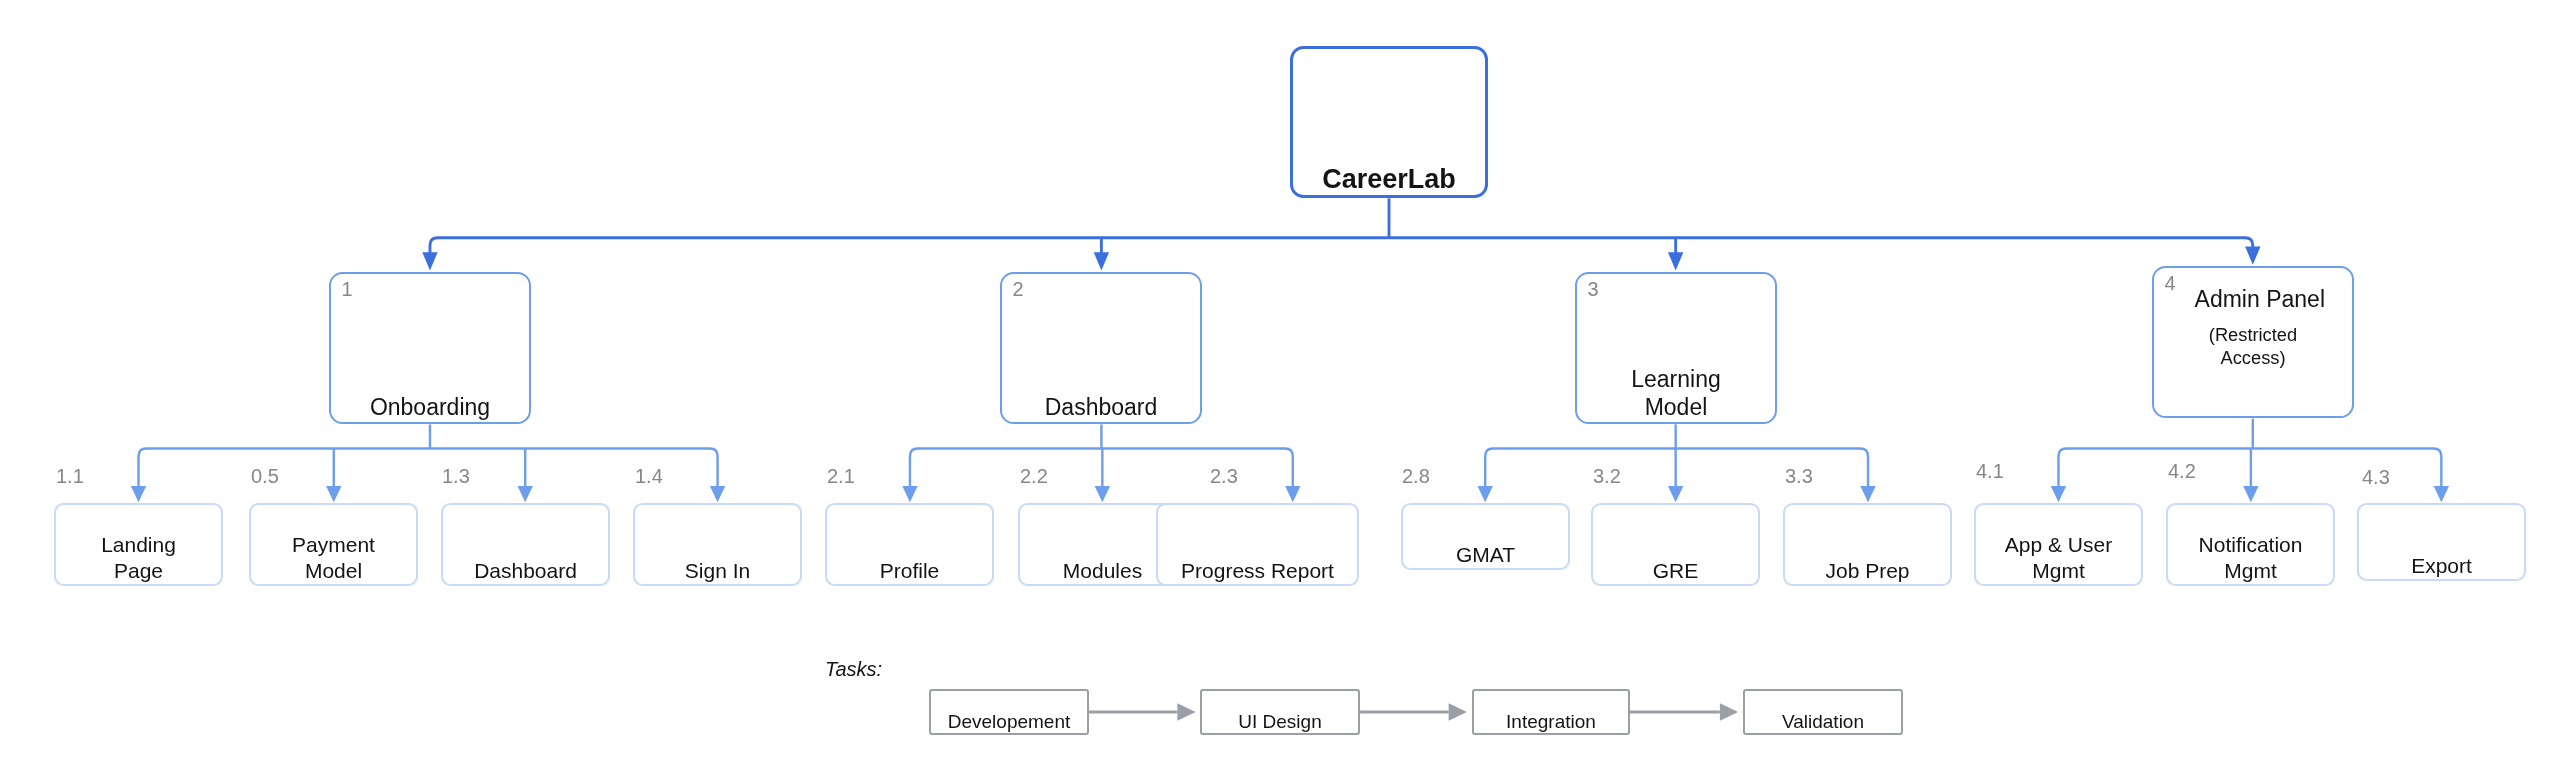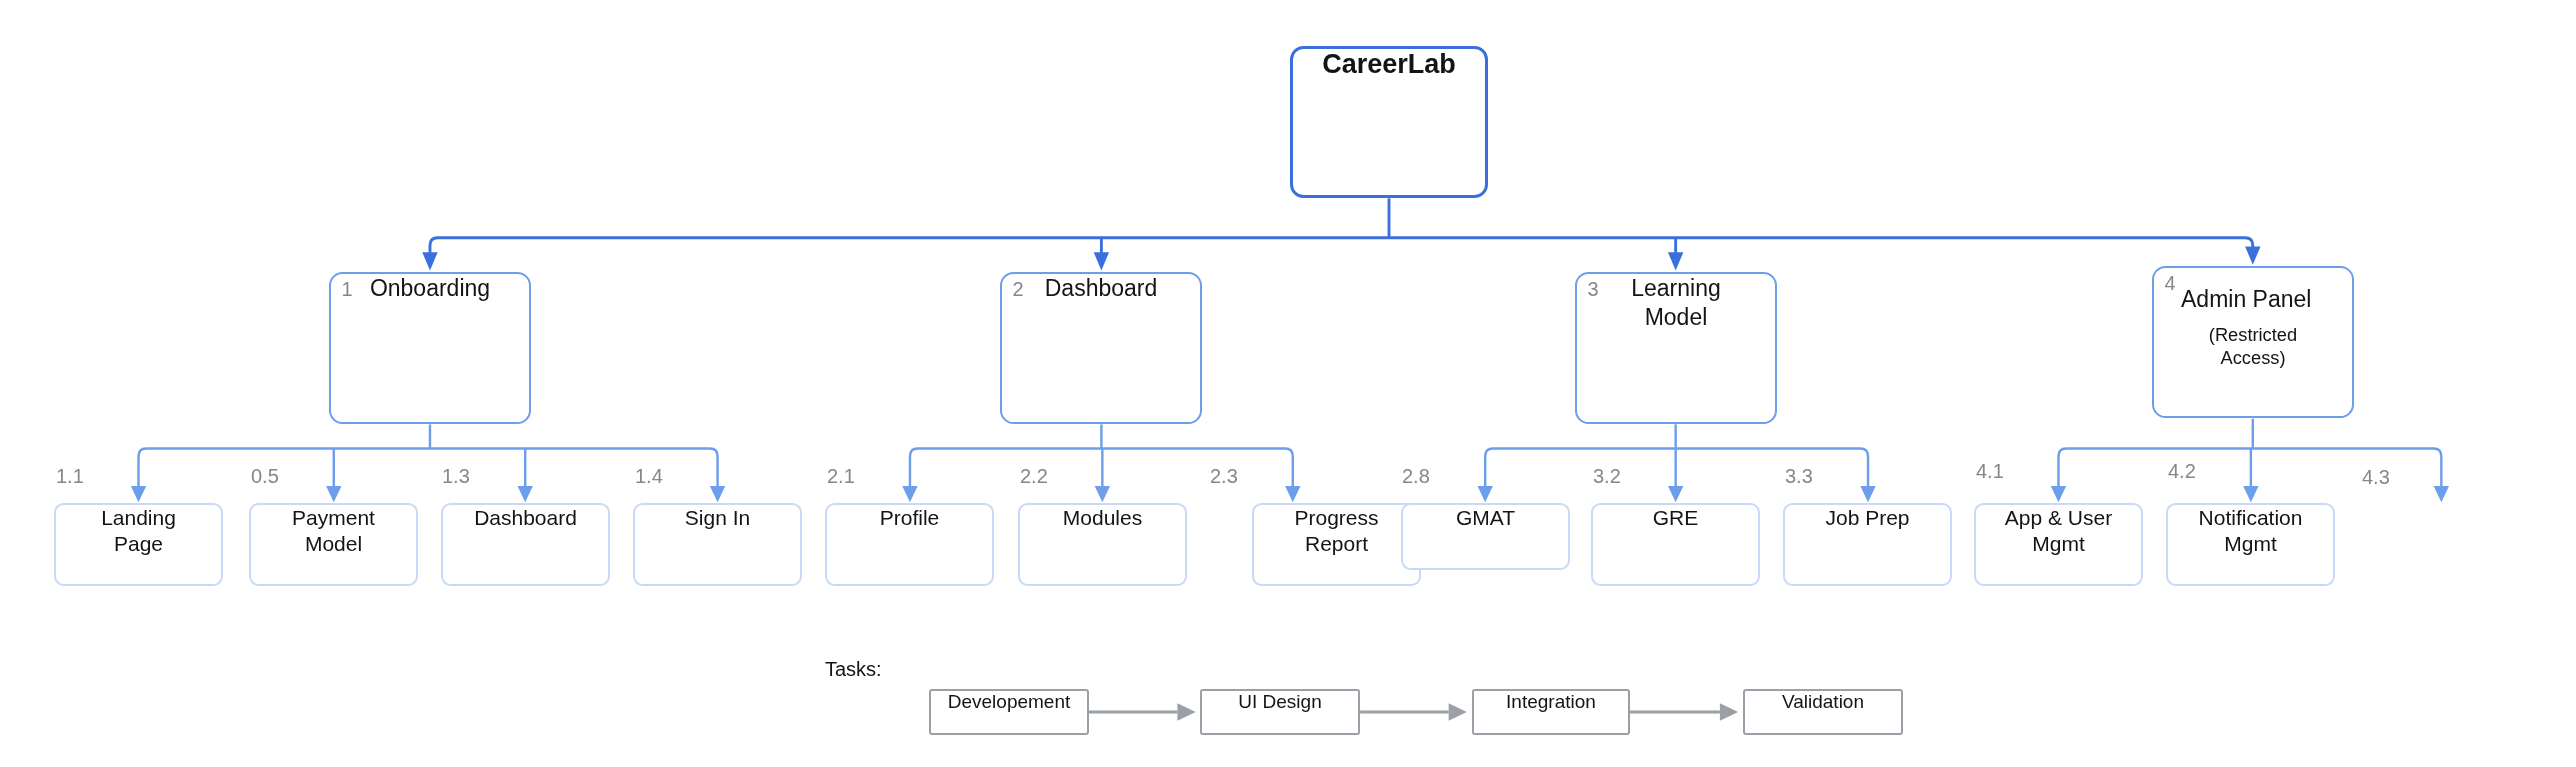--- a/index.html
+++ b/index.html
@@ -16,21 +16,21 @@
   .edge-dark  { stroke: var(--connector_dark, #3b6fdd); stroke-width: 3; fill: none; }
   .head-dark  { fill: var(--connector_dark, #3b6fdd); }
   .edge-light { stroke: var(--connector_light, #6d9eeb); stroke-width: 2.5; fill: none; }
   .head-light { fill: var(--connector_light, #6d9eeb); }
   .edge-gray  { stroke: var(--task_border, #9aa0a6); stroke-width: 3; fill: none; }
   .head-gray  { fill: var(--task_border, #9aa0a6); }
 
   .node {
     position: absolute;
     background: #ffffff;
-    display: flex; align-items: flex-start; justify-content: center;
+    display: flex; align-items: flex-end; justify-content: center;
     text-align: center;
     box-sizing: border-box;
   }
   .node-root {
     border: 3.4px solid var(--root_border, #3b6fdd);
     border-radius: 13.5px;
     font-size: 27px; font-weight: bold;
   }
   .node-branch {
     border: 2.9px solid var(--branch_border, #6d9eeb);
@@ -63,21 +63,21 @@
     line-height: 1;
   }
   .node-task {
     border: 2.9px solid var(--task_border, #9aa0a6);
     border-radius: 3px;
     font-size: 19px;
     height: 46px; top: 689px;
   }
   .tasks-label {
     position: absolute; left: 825px; top: 658px;
-    font-size: 20px; color: #141414;
+    font-size: 20px; color: #141414; font-style: italic;
   }
 </style>
 </head>
 <body>
 
 <div class="canvas">
 
   <svg class="connector-layer" width="2576" height="768" viewBox="0 0 2678 798">
 
     <g>
@@ -186,37 +186,40 @@
   </div>
   <div class="node node-leaf" style="left:633px;top:503px;width:169px;height:83px">
     <span>Sign In</span>
   </div>
   <div class="node node-leaf" style="left:825px;top:503px;width:169px;height:83px">
     <span>Profile</span>
   </div>
   <div class="node node-leaf" style="left:1018px;top:503px;width:169px;height:83px">
     <span>Modules</span>
   </div>
-  <div class="node node-leaf" style="left:1252px;top:503px;width:169px;height:83px">
+  <div class="node node-leaf" style="left:1156px;top:503px;width:203px;height:83px">
     <span>Progress Report</span>
   </div>
   <div class="node node-leaf" style="left:1401px;top:503px;width:169px;height:67px">
     <span>GMAT</span>
   </div>
   <div class="node node-leaf" style="left:1591px;top:503px;width:169px;height:83px">
     <span>GRE</span>
   </div>
   <div class="node node-leaf" style="left:1783px;top:503px;width:169px;height:83px">
     <span>Job Prep</span>
   </div>
   <div class="node node-leaf" style="left:1974px;top:503px;width:169px;height:83px">
     <span>App &amp; User Mgmt</span>
   </div>
   <div class="node node-leaf" style="left:2166px;top:503px;width:169px;height:83px">
     <span>Notification Mgmt</span>
+  </div>
+  <div class="node node-leaf" style="left:2357px;top:503px;width:169px;height:78px">
+    <span>Export</span>
   </div>
 
   <span class="tasks-label">Tasks:</span>
   <div class="node node-task" style="left:929px;width:160px">
     <span>Developement</span>
   </div>
   <div class="node node-task" style="left:1200px;width:160px">
     <span>UI Design</span>
   </div>
   <div class="node node-task" style="left:1472px;width:158px">

